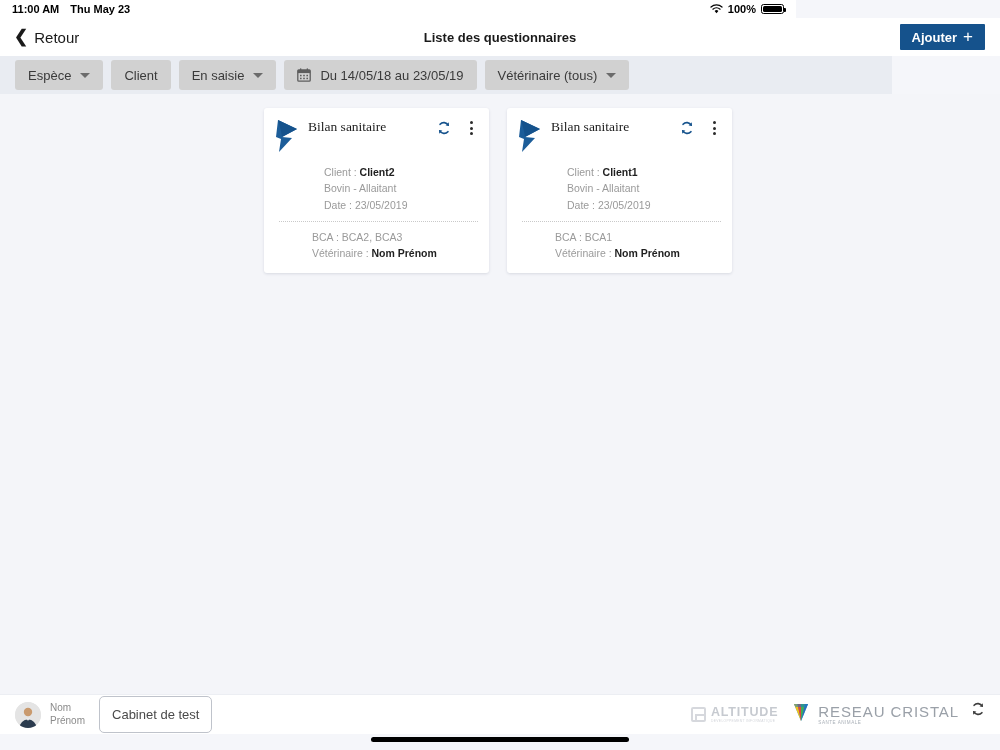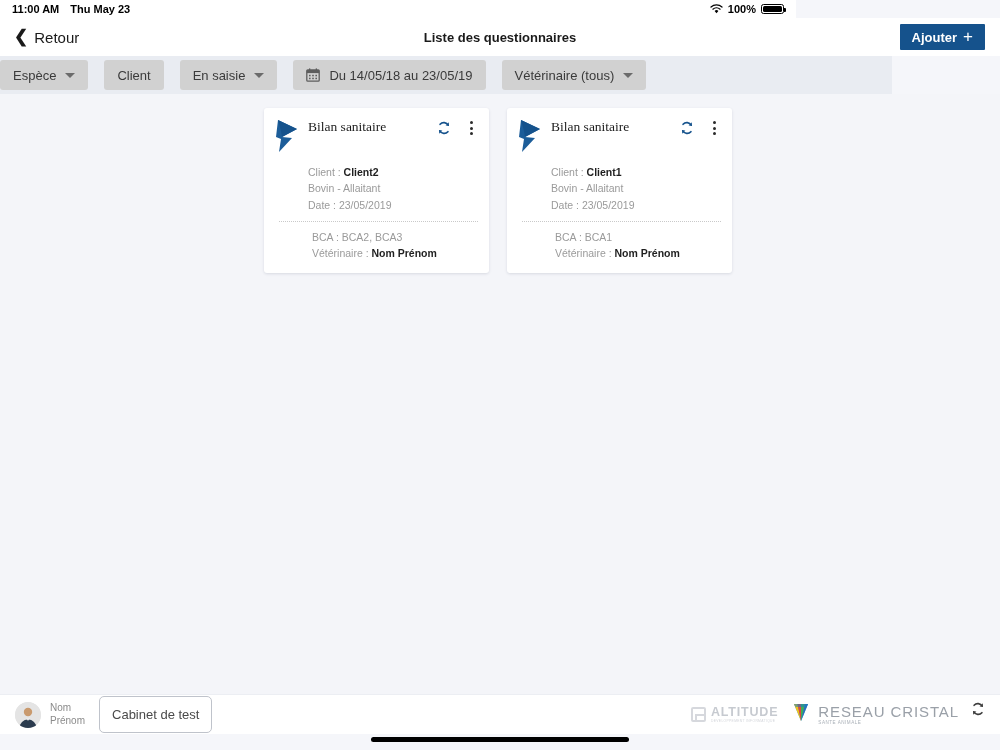--- a/index.html
+++ b/index.html
@@ -59,21 +59,21 @@
     display: flex; align-items: center; gap: 6px;
     cursor: pointer;
   }
   .btn-ajouter .plus { font-size: 17px; font-weight: 400; line-height: 1; margin-top: -2px; }
 
   
   .filterbar {
     position: absolute; top: 56px; left: 0; width: 892px; height: 38px;
     background: #e9ecf2;
     display: flex; align-items: center;
-    gap: 16px;
+    padding-left: 15px; gap: 8px;
   }
   .chip {
     height: 30px; background: #d1d1d1; border-radius: 3px;
     display: flex; align-items: center; gap: 9px;
     padding: 0 13px;
     font-size: 13px; color: #3a3a3a;
     cursor: pointer; white-space: nowrap;
   }
   .chip .caret {
     width: 0; height: 0; border-left: 5.5px solid transparent;
@@ -108,21 +108,21 @@
   }
   .card-actions { display: flex; align-items: center; gap: 14px; padding-top: 2px; }
   .sync-icon { cursor: pointer; display: flex; }
   .dots-icon {
     width: 3px; cursor: pointer;
     display: flex; flex-direction: column; gap: 2.5px; align-items: center;
     padding: 1px 5px 1px 5px; box-sizing: content-box;
   }
   .dots-icon span { width: 3px; height: 3px; background: #2b2b2b; border-radius: 50%; display:block; }
 
-  .card-body { margin-left: 33px; margin-top: 7px; }
+  .card-body { margin-left: 49px; margin-top: 7px; }
   .card-line { font-size: 10.5px; color: #9a9a9a; line-height: 1.55; }
   .card-line b { color: #1f1f1f; font-weight: bold; }
   .card-sep {
     margin: 8px 0 7px 4px; height: 0;
     border-top: 1px dotted #c9c9c9;
   }
   .card-foot { margin-left: 37px; }
 
   
   .footer {

